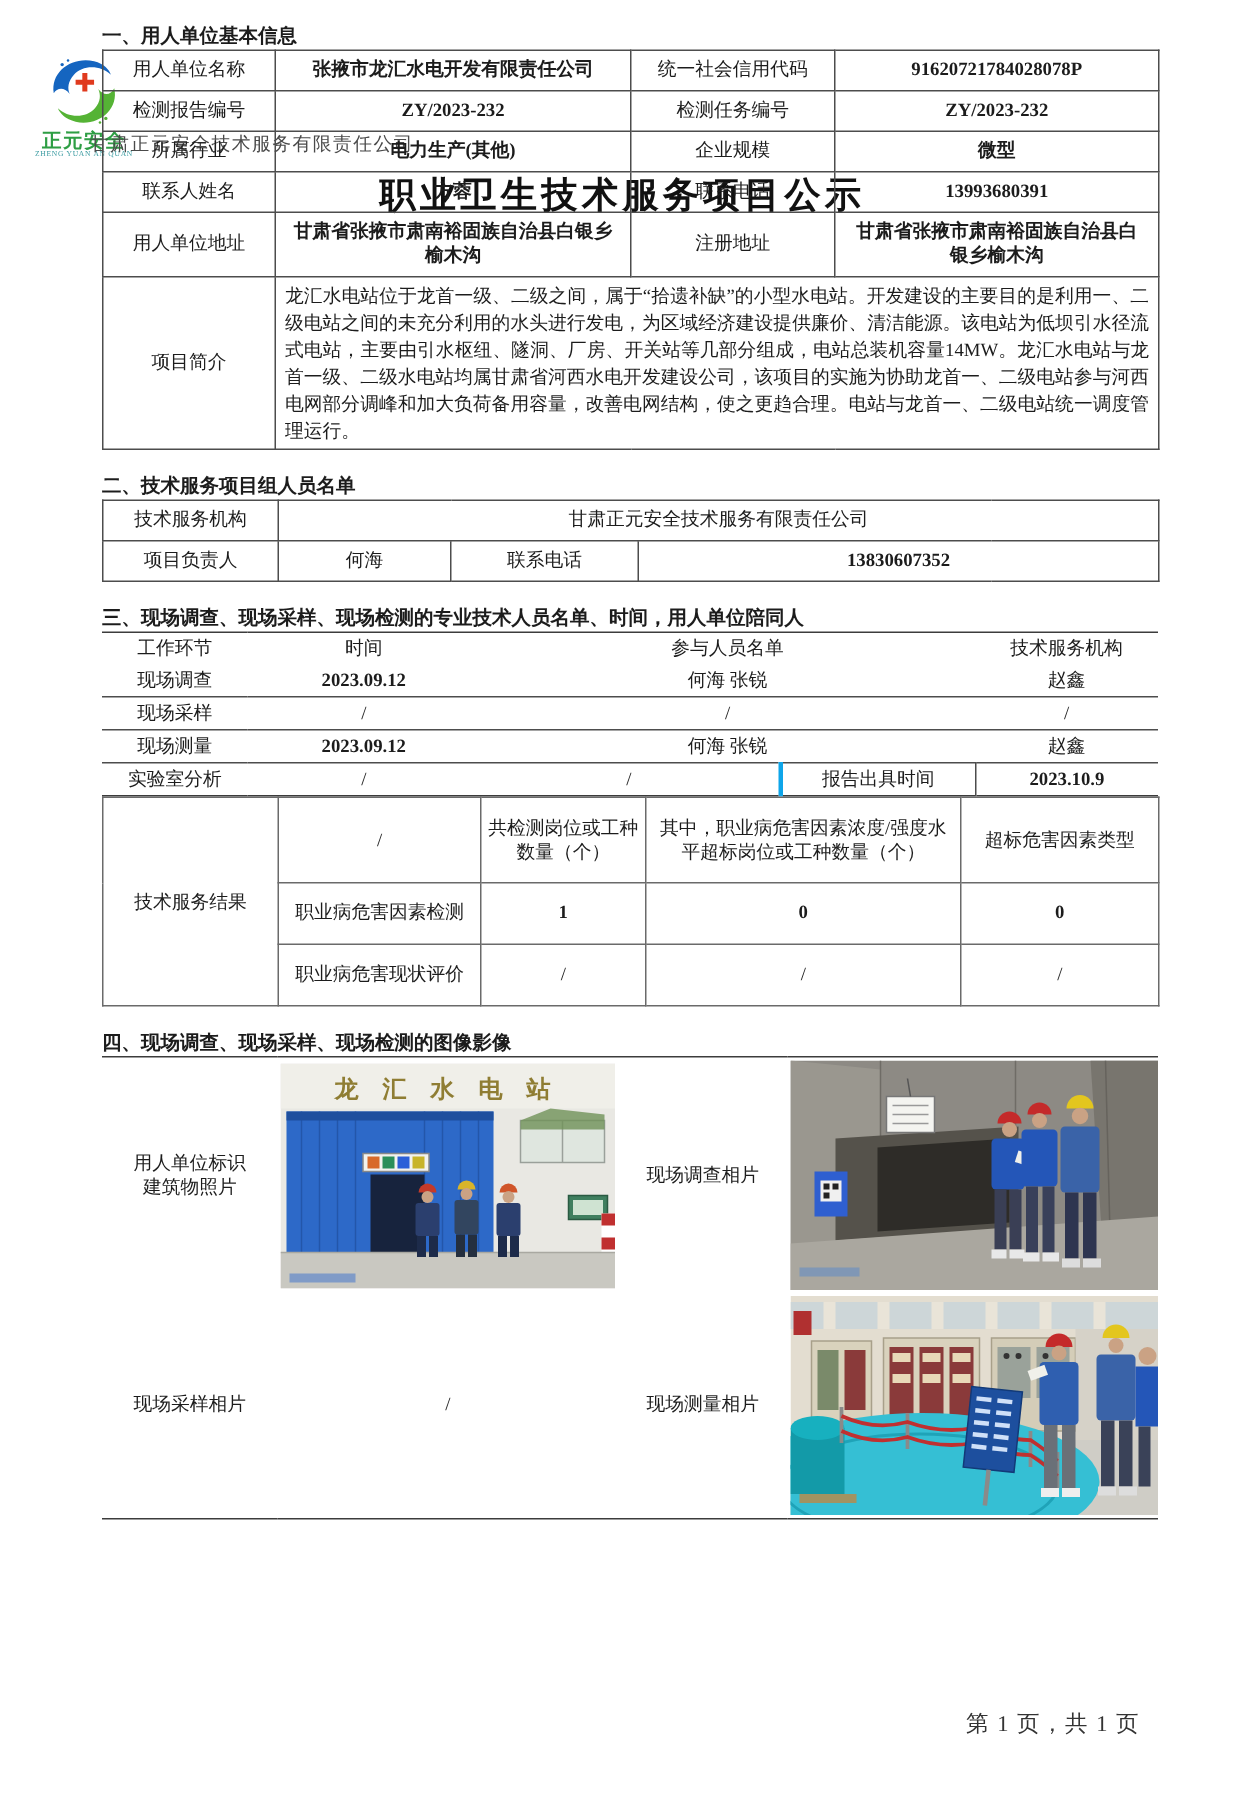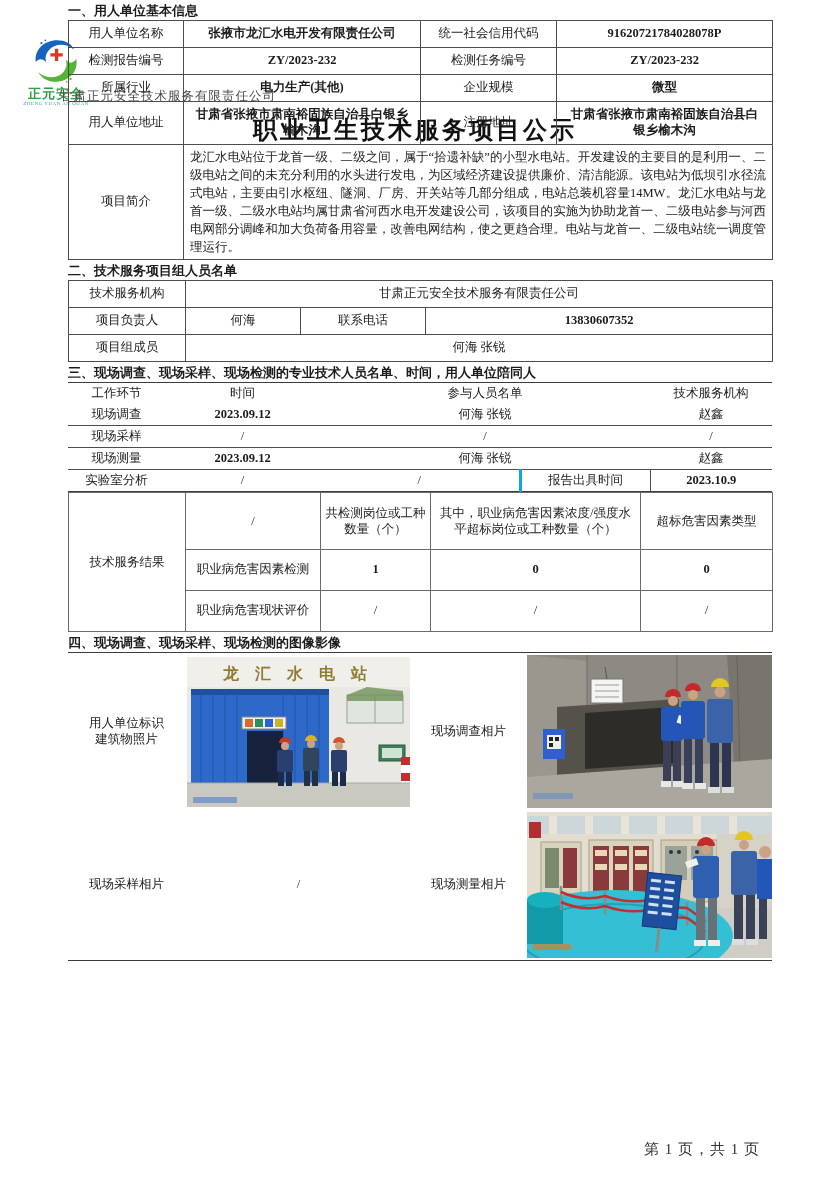--- a/index.html
+++ b/index.html
@@ -10,21 +10,21 @@
   
   .hdr{position:relative;height:150px;}
   .logo{position:absolute;left:20px;top:35px;width:72px;text-align:center;}
   .logo svg{display:block;margin:0 auto;}
   .brand{font-weight:bold;font-size:13px;color:#2e9e44;letter-spacing:1px;line-height:13px;}
   .brand-en{font-size:5px;color:#3a9ba1;letter-spacing:.5px;line-height:7px;}
   .company{position:absolute;left:60px;top:88px;font-size:12.5px;color:#4a4a4a;letter-spacing:1px;}
   .doc-title{position:absolute;left:0;right:0;top:114px;text-align:center;font-size:24px;
              font-weight:bold;letter-spacing:3px;color:#111;}
 
-  .sec-title{font-weight:bold;font-size:13px;margin:0;padding:3px 0 2px 0;line-height:15px;}
+  .sec-title{font-weight:bold;font-size:13px;margin:0;padding:16px 0 2px 0;line-height:15px;}
 
   table{border-collapse:collapse;table-layout:fixed;width:704px;font-size:12.5px;}
   td{padding:1px 3px;text-align:center;vertical-align:middle;overflow:hidden;line-height:1.25;}
   .grid td{border:1px solid #4d4d4d;font-family:Liberation Serif, serif;}
   .b{font-weight:bold;}
   .r26 td{height:24px;}
   .r40 td{height:38px;}
   .intro-cell{text-align:justify;padding:3px 6px;line-height:18px;}
 
   
@@ -88,20 +88,26 @@
         <td class="b">ZY/2023-232</td>
         <td>检测任务编号</td>
         <td class="b">ZY/2023-232</td>
       </tr>
       <tr class="r26">
         <td>所属行业</td>
         <td class="b">电力生产(其他)</td>
         <td>企业规模</td>
         <td class="b">微型</td>
       </tr>
+      <tr class="r26">
+        <td>联系人姓名</td>
+        <td class="b">方蓉</td>
+        <td>联系电话</td>
+        <td class="b">13993680391</td>
+      </tr>
       <tr class="r40">
         <td>用人单位地址</td>
         <td class="b" style="padding:2px 8px">甘肃省张掖市肃南裕固族自治县白银乡榆木沟</td>
         <td>注册地址</td>
         <td class="b" style="padding:2px 8px">甘肃省张掖市肃南裕固族自治县白银乡榆木沟</td>
       </tr>
       <tr>
         <td>项目简介</td>
         <td colspan="3" class="intro-cell">龙汇水电站位于龙首一级、二级之间，属于“拾遗补缺”的小型水电站。开发建设的主要目的是利用一、二级电站之间的未充分利用的水头进行发电，为区域经济建设提供廉价、清洁能源。该电站为低坝引水径流式电站，主要由引水枢纽、隧洞、厂房、开关站等几部分组成，电站总装机容量14MW。龙汇水电站与龙首一级、二级水电站均属甘肃省河西水电开发建设公司，该项目的实施为协助龙首一、二级电站参与河西电网部分调峰和加大负荷备用容量，改善电网结构，使之更趋合理。电站与龙首一、二级电站统一调度管理运行。</td>
       </tr>
@@ -121,24 +127,20 @@
       <tbody>
           <tr class="r26">
         <td>技术服务机构</td>
         <td colspan="5">甘肃正元安全技术服务有限责任公司</td>
       </tr>
       <tr class="r26">
         <td>项目负责人</td>
         <td>何海</td>
         <td>联系电话</td>
         <td colspan="3" class="b">13830607352</td>
-      </tr>
-      <tr class="r26">
-        <td>项目组成员</td>
-        <td colspan="5">何海 张锐</td>
       </tr>
     </tbody>
       </table>
 
     <div class="sec-title">三、现场调查、现场采样、现场检测的专业技术人员名单、时间，用人单位陪同人</div>
     <table class="t3">
       <colgroup>
           <col style="width:97px">
           <col style="width:155px">
           <col style="width:200px">

